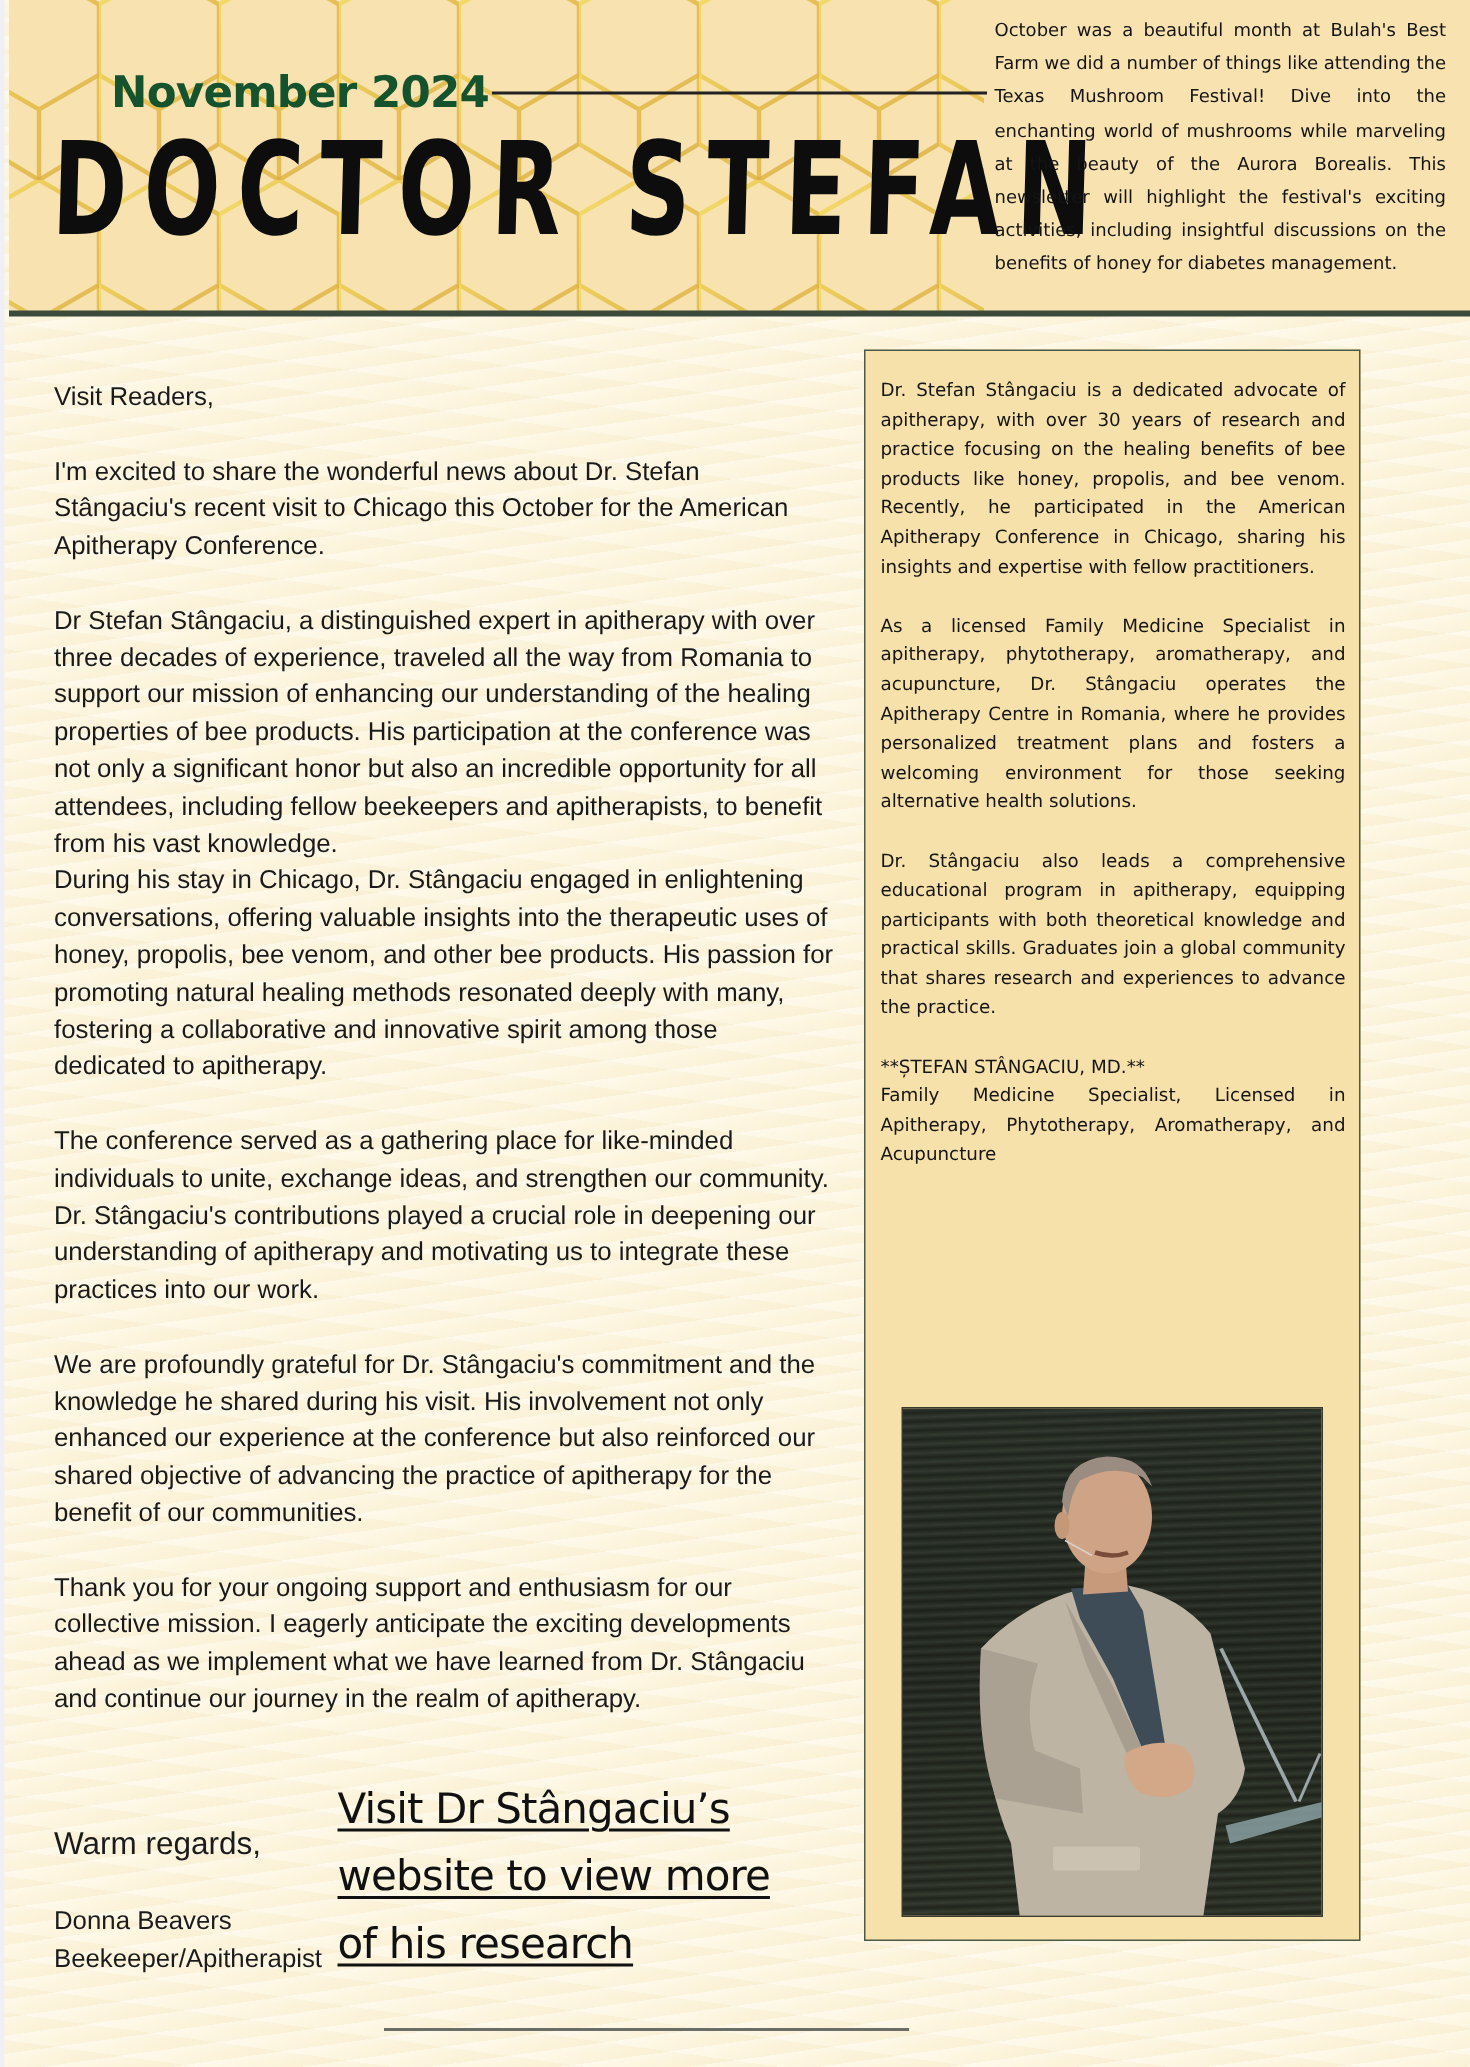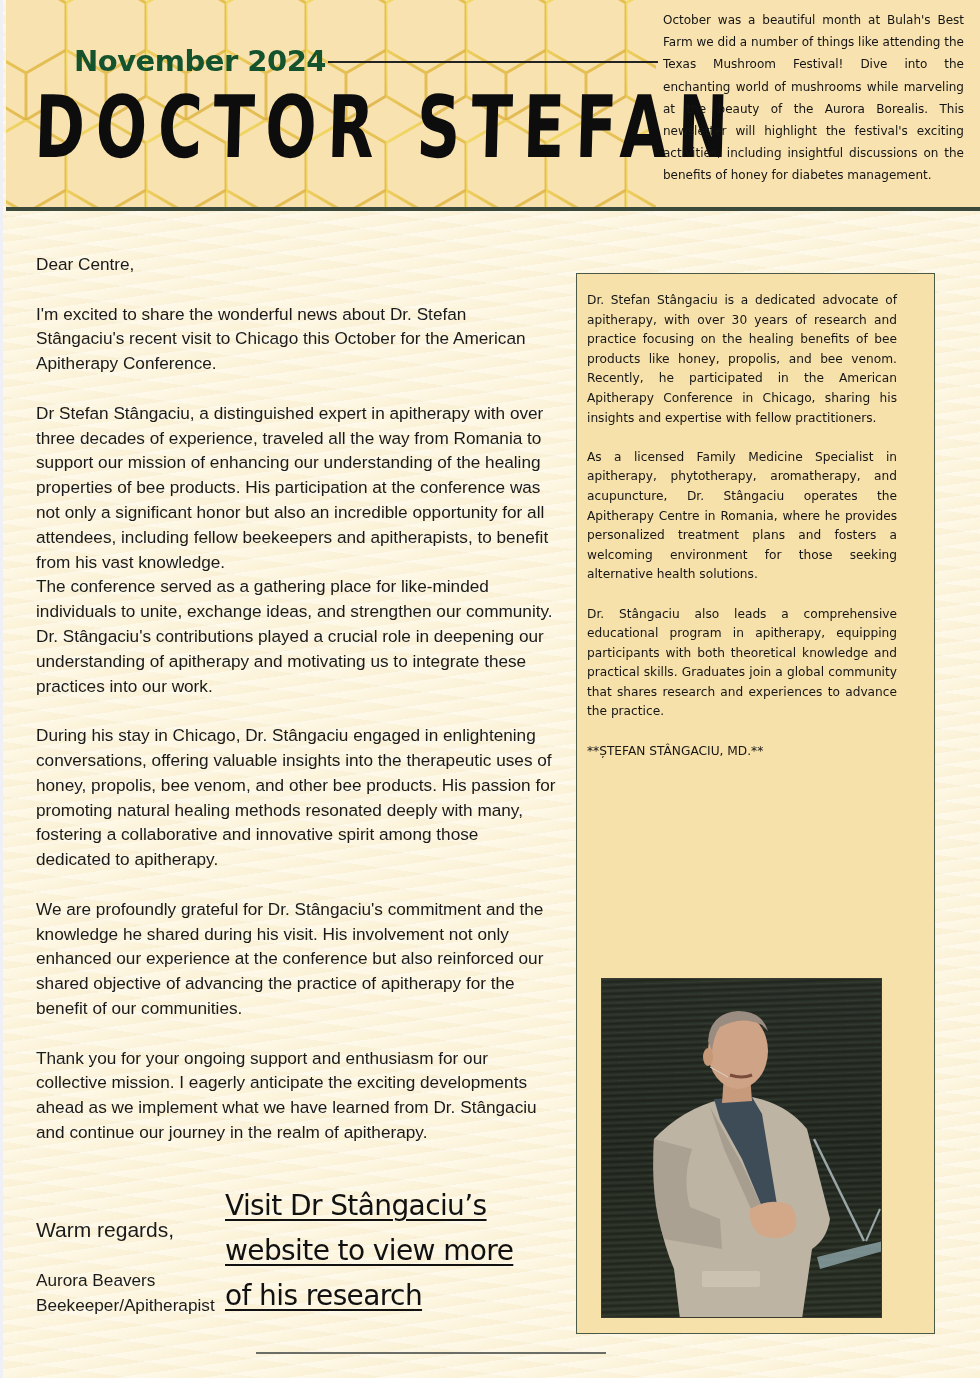--- a/index.html
+++ b/index.html
@@ -60,22 +60,22 @@
     font-family: "DejaVu Sans", sans-serif; font-size: 28px; line-height: 45px;
     color: #111; text-decoration: underline; text-decoration-thickness: 2px; text-underline-offset: 4px;
     letter-spacing: -0.6px; cursor: pointer;
   }
   .bottom-rule {
     position: absolute; left: 253px; top: 1352px; width: 350px; height: 2px; background: #6a6e66;
   }
 
   
   .sidebar {
-    position: absolute; left: 573px; top: 233px; width: 359px; height: 1061px;
-    background: #f7e1aa; border: 1.5px solid #4b5a46; margin-top: 40px;
+    position: absolute; left: 573px; top: 233px; width: 331px; height: 1061px;
+    background: #f7e1aa; border: 1.5px solid #4b5a46;
   }
   .bio {
     position: absolute; left: 10px; top: 17px; width: 310px;
     font-family: "DejaVu Sans", sans-serif; font-size: 12.2px; line-height: 19.6px;
     text-align: justify; color: #161616;
   }
   .bio p { margin-bottom: 19.6px; }
   .bio p.tight { margin-bottom: 0; }
   .photo {
     position: absolute; left: 24px; top: 704px; width: 281px; height: 340px;
@@ -108,43 +108,44 @@
     </svg>
 
     <div class="issue-date">November 2024</div>
     <div class="date-line"></div>
     <div class="masthead">DOCTOR STEFAN</div>
     <div class="intro">October was a beautiful month at Bulah's Best Farm we did a number of things like attending the Texas Mushroom Festival! Dive into the enchanting world of mushrooms while marveling at the beauty of the Aurora Borealis. This newsletter will highlight the festival's exciting activities, including insightful discussions on the benefits of honey for diabetes management.</div>
   </div>
   <div class="header-rule"></div>
 
   <div class="letter">
-    <p>Dear Centre,</p>
+    <p>Visit Readers,</p>
     <p>I'm excited to share the wonderful news about Dr. Stefan Stângaciu's recent visit to Chicago this October for the American Apitherapy Conference.</p>
     <p class="tight">Dr Stefan Stângaciu, a distinguished expert in apitherapy with over three decades of experience, traveled all the way from Romania to support our mission of enhancing our understanding of the healing properties of bee products. His participation at the conference was not only a significant honor but also an incredible opportunity for all attendees, including fellow beekeepers and apitherapists, to benefit from his vast knowledge.</p>
+    <p>During his stay in Chicago, Dr. Stângaciu engaged in enlightening conversations, offering valuable insights into the therapeutic uses of honey, propolis, bee venom, and other bee products. His passion for promoting natural healing methods resonated deeply with many, fostering a collaborative and innovative spirit among those dedicated to apitherapy.</p>
     <p>The conference served as a gathering place for like-minded individuals to unite, exchange ideas, and strengthen our community. Dr. Stângaciu's contributions played a crucial role in deepening our understanding of apitherapy and motivating us to integrate these practices into our work.</p>
-    <p>During his stay in Chicago, Dr. Stângaciu engaged in enlightening conversations, offering valuable insights into the therapeutic uses of honey, propolis, bee venom, and other bee products. His passion for promoting natural healing methods resonated deeply with many, fostering a collaborative and innovative spirit among those dedicated to apitherapy.</p>
     <p>We are profoundly grateful for Dr. Stângaciu's commitment and the knowledge he shared during his visit. His involvement not only enhanced our experience at the conference but also reinforced our shared objective of advancing the practice of apitherapy for the benefit of our communities.</p>
     <p class="tight">Thank you for your ongoing support and enthusiasm for our collective mission. I eagerly anticipate the exciting developments ahead as we implement what we have learned from Dr. Stângaciu and continue our journey in the realm of apitherapy.</p>
   </div>
   <div class="signoff">Warm regards,</div>
   <div class="signature">
-    <div>Aurora Beavers</div>
+    <div>Donna Beavers</div>
     <div>Beekeeper/Apitherapist</div>
   </div>
 
   <a class="cta">Visit Dr Stângaciu’s website to view more of his research</a>
   <div class="bottom-rule"></div>
 
   <div class="sidebar">
     <div class="bio">
       <p>Dr. Stefan Stângaciu is a dedicated advocate of apitherapy, with over 30 years of research and practice focusing on the healing benefits of bee products like honey, propolis, and bee venom. Recently, he participated in the American Apitherapy Conference in Chicago, sharing his insights and expertise with fellow practitioners.</p>
       <p>As a licensed Family Medicine Specialist in apitherapy, phytotherapy, aromatherapy, and acupuncture, Dr. Stângaciu operates the Apitherapy Centre in Romania, where he provides personalized treatment plans and fosters a welcoming environment for those seeking alternative health solutions.</p>
       <p>Dr. Stângaciu also leads a comprehensive educational program in apitherapy, equipping participants with both theoretical knowledge and practical skills. Graduates join a global community that shares research and experiences to advance the practice.</p>
       <p class="tight">**ȘTEFAN STÂNGACIU, MD.**</p>
+      <p class="tight">Family Medicine Specialist, Licensed in Apitherapy, Phytotherapy, Aromatherapy, and Acupuncture</p>
     </div>
 
     <div class="photo" title="Dr. Stângaciu speaking at a podium with headset microphone, wearing a light grey blazer">
       <svg width="281" height="340" viewBox="0 0 281 340">
 
         <line x1="212" y1="160" x2="262" y2="262" stroke="#9aa6a8" stroke-width="2.5"></line>
         <polygon points="215,278 281,262 281,272 218,290" fill="#8fa6aa" opacity="0.8"></polygon>
         <line x1="278" y1="230" x2="264" y2="262" stroke="#9aa6a8" stroke-width="2"></line>
 
         <path d="M52 160 Q80 130 120 120 L150 118 Q185 125 205 150 L228 240 Q225 260 210 270 L200 340 L78 340 L72 290 Q50 240 52 160 Z" fill="#bdb4a4"></path>

